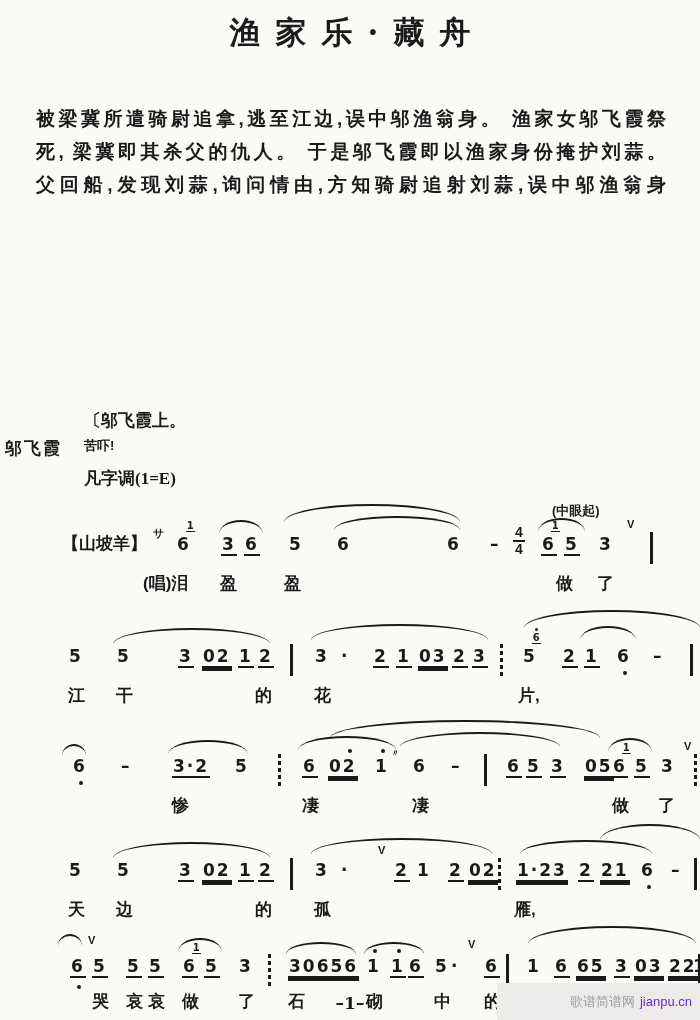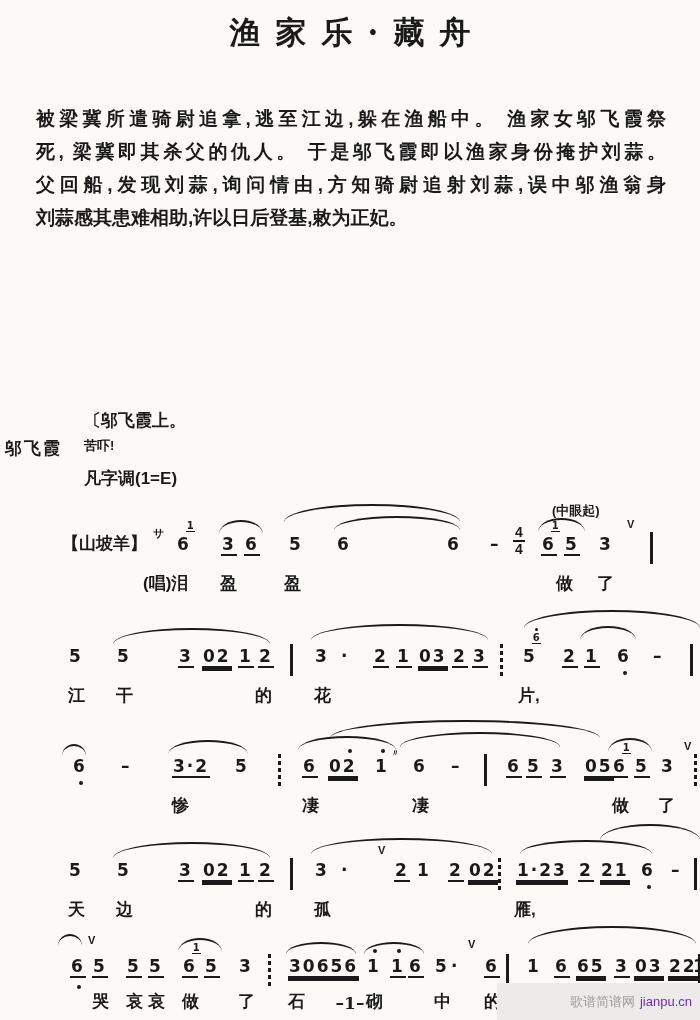--- a/index.html
+++ b/index.html
@@ -12,21 +12,21 @@
   .synopsis{position:absolute;left:36px;top:102px;width:630px;
             font-size:19px;font-weight:bold;line-height:33px;}
   .syn-line{height:33px;text-align:justify;text-align-last:justify;}
   .syn-line.first{padding-left:40px;width:590px;}
   .syn-line.last{text-align-last:left;}
   .cast{position:absolute;left:82px;top:347px;font-size:17px;font-weight:bold;letter-spacing:1px;}
   .cast-gap{display:inline-block;width:44px;}
   .stage-dir{position:absolute;left:84px;top:409px;font-size:17px;font-weight:bold;}
   .speaker{position:absolute;left:5px;top:437px;font-size:17px;font-weight:bold;letter-spacing:2px;}
   .speech{position:absolute;left:84px;top:437px;font-size:13px;font-weight:bold;}
-  .keysig{position:absolute;left:84px;top:467px;font-size:17px;font-weight:bold;}
+  .keysig{position:absolute;left:84px;top:467px;font-size:17px;font-weight:bold;font-family:Liberation Serif, serif;}
   #music{position:absolute;inset:0;}
   .mline{position:absolute;left:0;width:700px;}
   .note{position:absolute;font-family:"DejaVu Sans",sans-serif;font-weight:bold;font-size:17px;
         letter-spacing:2px;padding:0 1px;line-height:20px;white-space:nowrap;}
   .u1{border-bottom:2px solid #1a1a1a;}
   .u2{border-bottom:2px solid #1a1a1a;box-shadow:0 3px 0 #1a1a1a;}
   .arc{position:absolute;border-top:2.5px solid #1a1a1a;
        border-radius:50% 50% 0 0 / 100% 100% 0 0;}
   .bar{position:absolute;width:2.5px;height:32px;background:#1a1a1a;}
   .dbar{position:absolute;width:2.5px;height:32px;
@@ -53,24 +53,23 @@
              padding-right:8px;box-sizing:border-box;font-size:13px;z-index:5;}
   .wm-url{text-decoration:none;margin-left:5px;}
 </style>
 </head>
 <body>
 
 <div class="sheet">
   <h1 class="title">渔家乐·藏舟</h1>
 
   <div class="synopsis">
-    <div class="syn-line">被梁冀所遣骑尉追拿,逃至江边,躲在渔船中。 渔家女邬飞霞祭</div>
+    <div class="syn-line">被梁冀所遣骑尉追拿,逃至江边,误中邬渔翁身。 渔家女邬飞霞祭</div>
     <div class="syn-line">死, 梁冀即其杀父的仇人。 于是邬飞霞即以渔家身份掩护刘蒜。</div>
     <div class="syn-line">父回船,发现刘蒜,询问情由,方知骑尉追射刘蒜,误中邬渔翁身</div>
-    <div class="syn-line last">刘蒜感其患难相助,许以日后登基,敕为正妃。</div>
   </div>
 
 
   <div class="stage-dir">〔邬飞霞上。</div>
   <div class="speaker">邬飞霞</div>
   <div class="speech">苦吓!</div>
   <div class="keysig">凡字调(1=E)</div>
 
   <div id="music">
       <div class="mline" style="top: 500px; height: 112px;">

